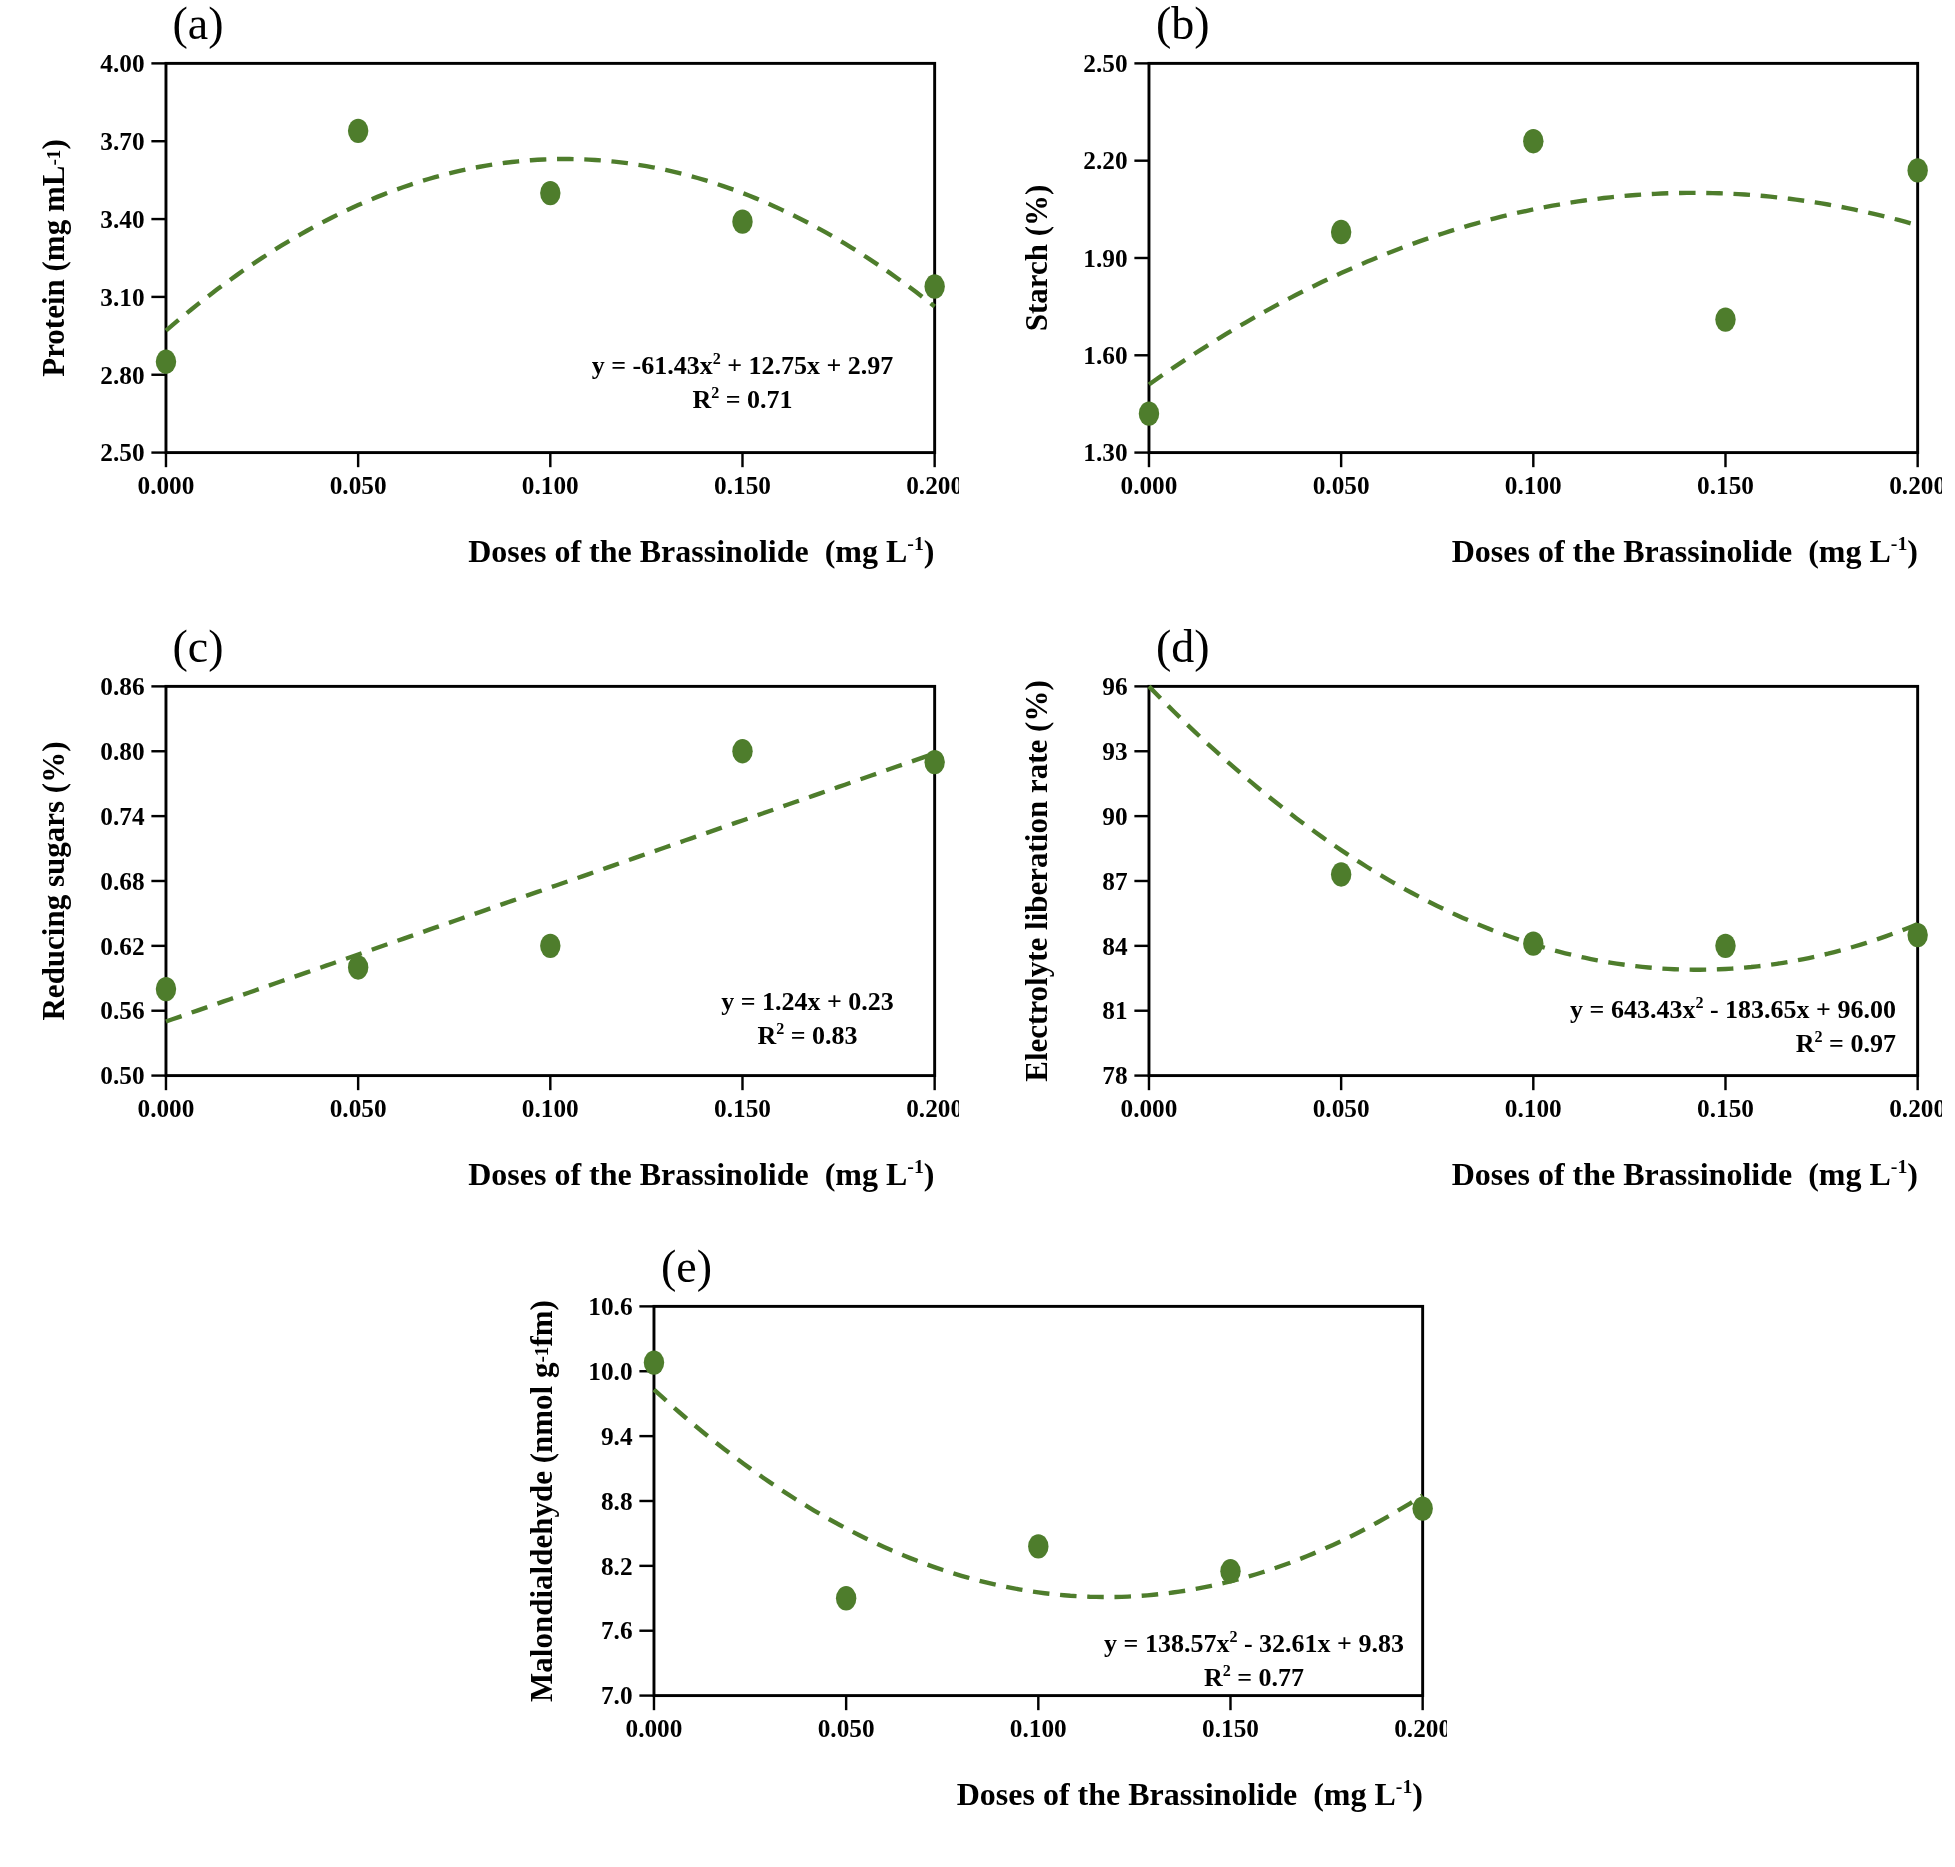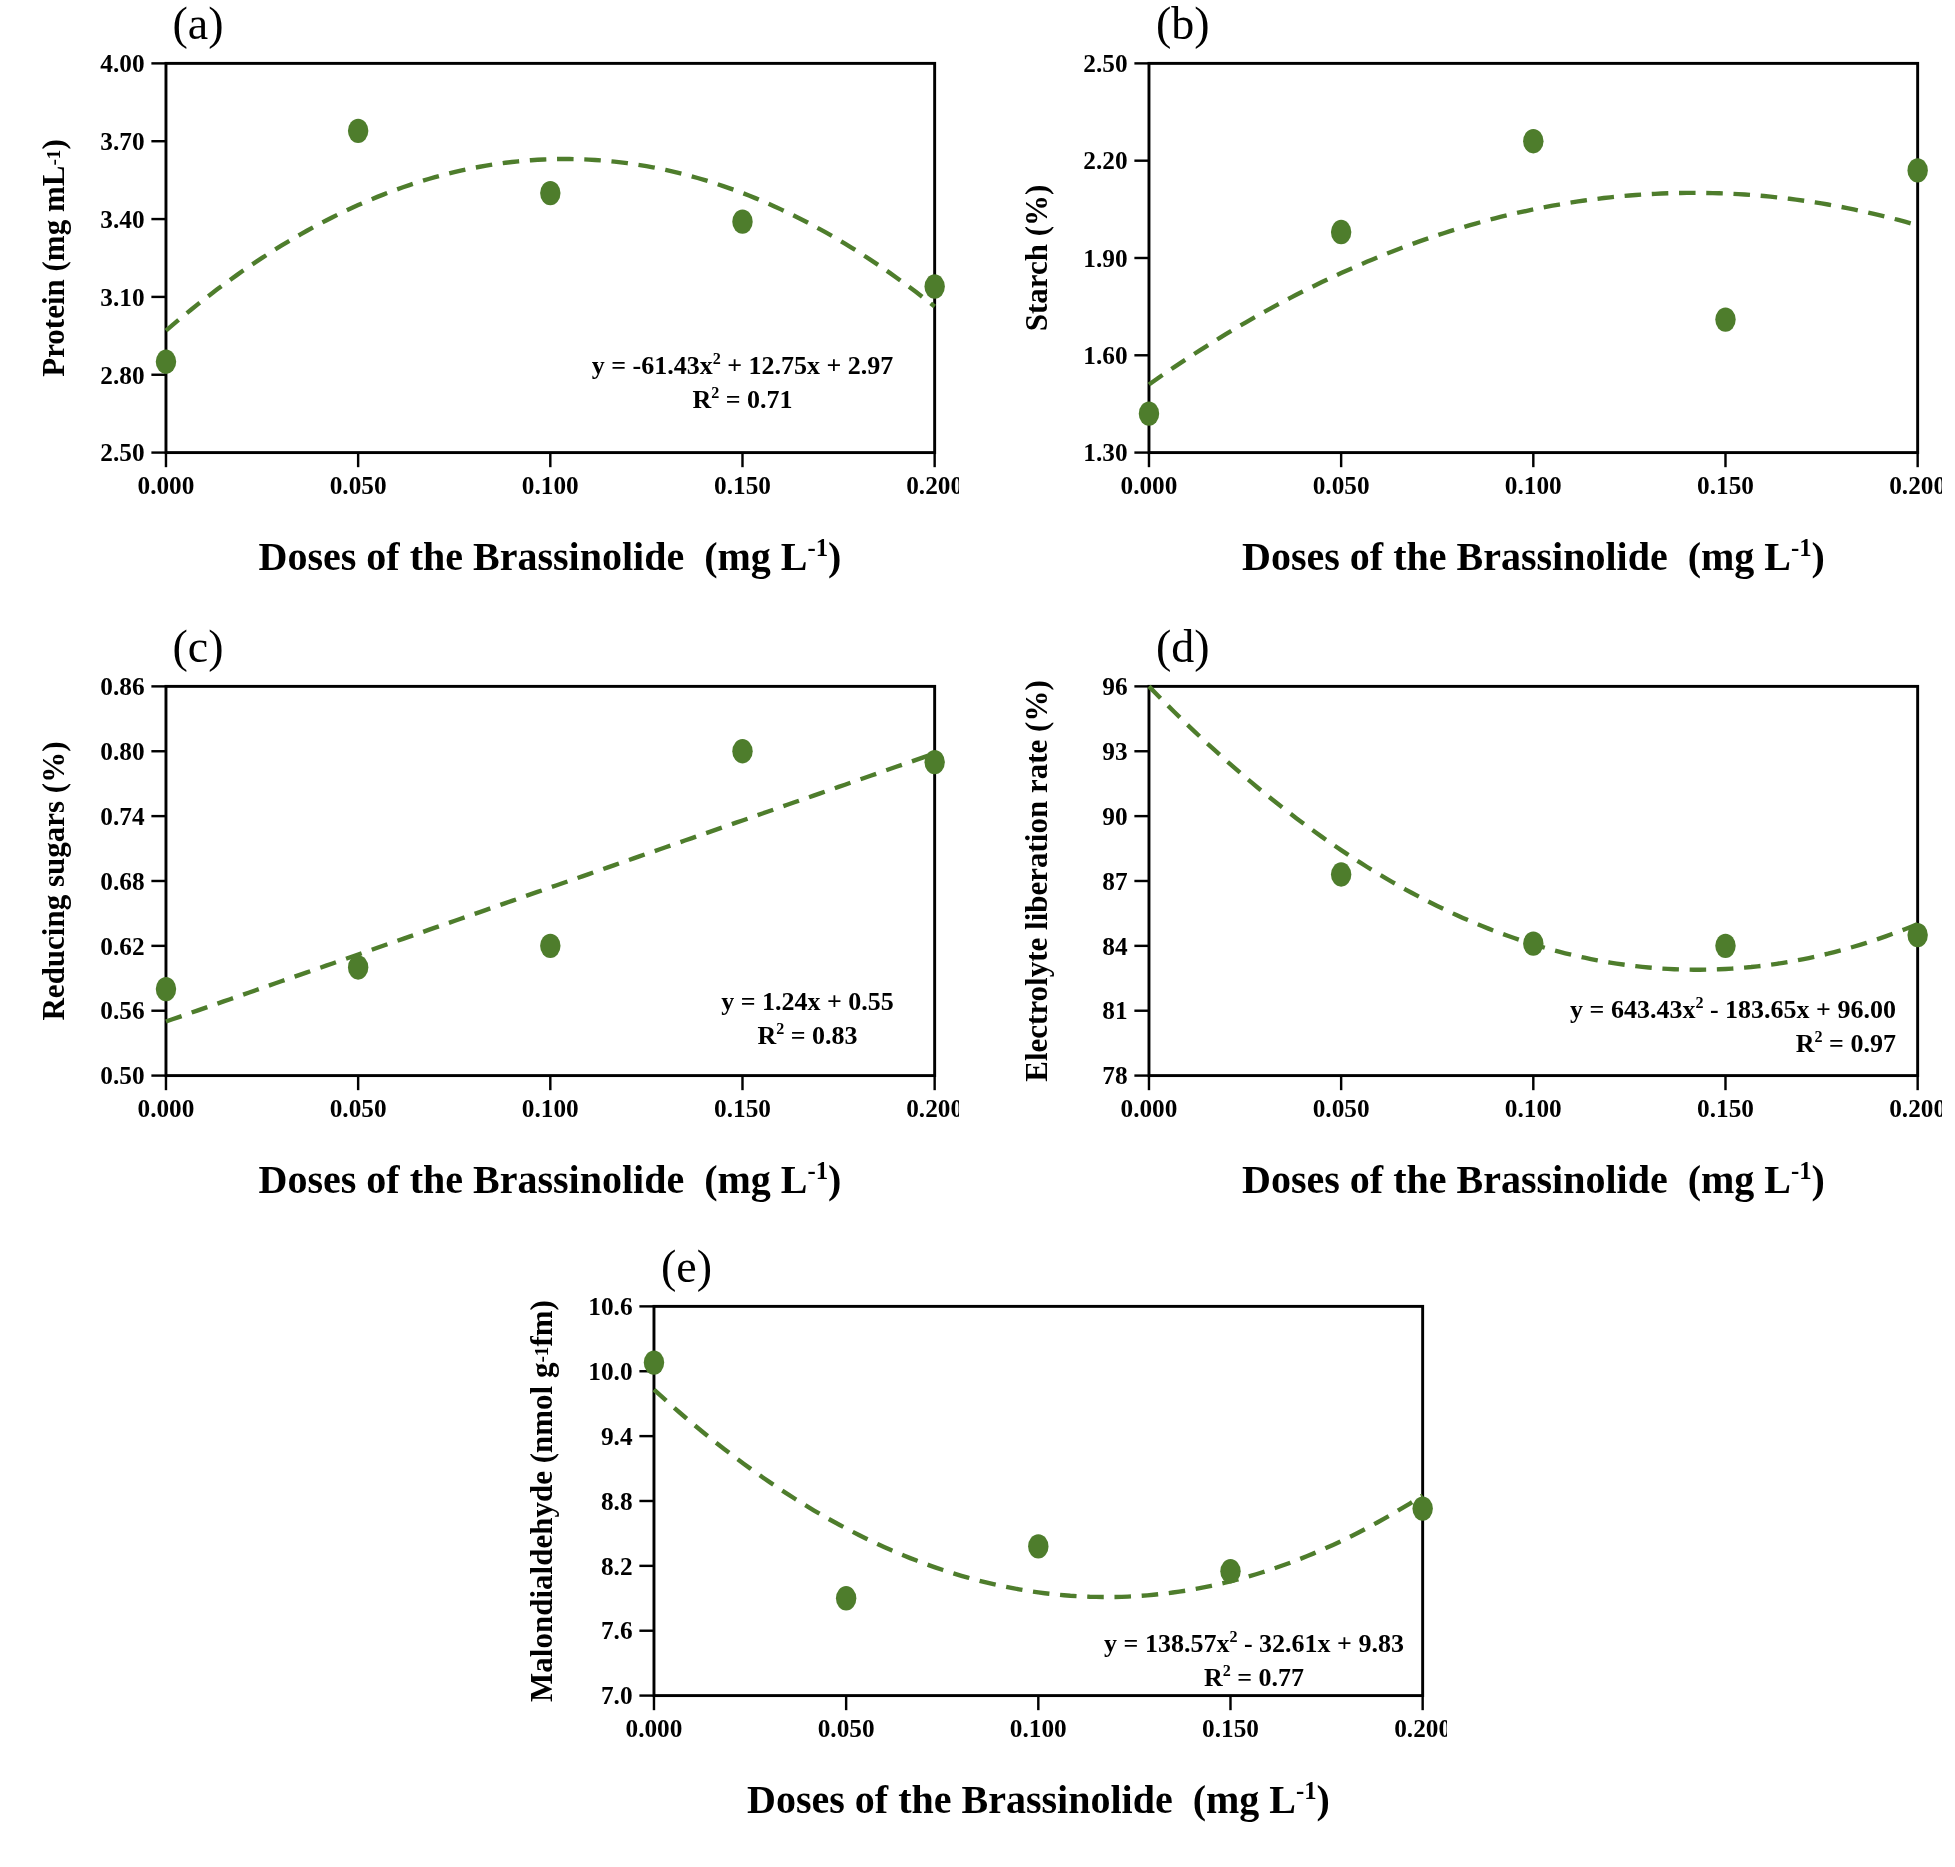--- a/index.html
+++ b/index.html
@@ -27,21 +27,21 @@
   }
   .y-title {
     position: absolute; left: -217px; top: 231px;
     width: 501px; height: 44px;
     transform: rotate(-90deg);
     display: flex; align-items: center; justify-content: center;
     font-size: 31px; font-weight: 700; white-space: nowrap;
   }
   .x-title {
     position: absolute; left: 146px; top: 528px; width: 769px;
-    text-align: center; font-size: 40px; font-weight: 700; white-space: nowrap;
+    text-align: right; font-size: 32px; font-weight: 700; white-space: nowrap;
   }
   .equation {
     position: absolute; transform: translate(-50%, -50%);
     text-align: center; font-size: 26px; font-weight: 700;
     line-height: 1.32; white-space: nowrap;
   }
   sup { font-size: 62%; line-height: 0; }
 </style>
 </head>
 <body>
@@ -155,21 +155,21 @@
         <ellipse cx="300" cy="742.2222222222223" rx="21" ry="25" fill="#4e7d2c"></ellipse>
         <ellipse cx="695" cy="697.7777777777778" rx="21" ry="25" fill="#4e7d2c"></ellipse>
         <ellipse cx="1090" cy="653.3333333333334" rx="21" ry="25" fill="#4e7d2c"></ellipse>
         <ellipse cx="1484.9999999999998" cy="253.33333333333326" rx="21" ry="25" fill="#4e7d2c"></ellipse>
         <ellipse cx="1880" cy="275.55555555555543" rx="21" ry="25" fill="#4e7d2c"></ellipse>
       </svg>
     <div class="panel-letter">(c)</div>
     <div class="y-title">Reducing sugars (%)</div>
     <div class="x-title">Doses of the Brassinolide&nbsp; (mg L<sup>-1</sup>)</div>
     <div class="equation" style="left: 788px; top: 391px;">
-      <div>y = 1.24x + 0.55</div>
+      <div>y = 1.24x + 0.23</div>
       <div>R<sup>2</sup> = 0.83</div>
     </div>
   </div>
 
   <div class="panel pos-d">
     <svg class="chart-svg" viewBox="0 0 1930 1260">
         <rect x="300" y="120" width="1580" height="800" fill="none" stroke="#000000" stroke-width="6"></rect>
         <line x1="270" y1="920" x2="300" y2="920" stroke="#000000" stroke-width="5"></line>
         <text x="256" y="938" text-anchor="end" font-family="Liberation Serif, DejaVu Serif, serif" font-size="52" font-weight="bold" fill="#000000">78</text>
         <line x1="270" y1="786.6666666666667" x2="300" y2="786.6666666666667" stroke="#000000" stroke-width="5"></line>

